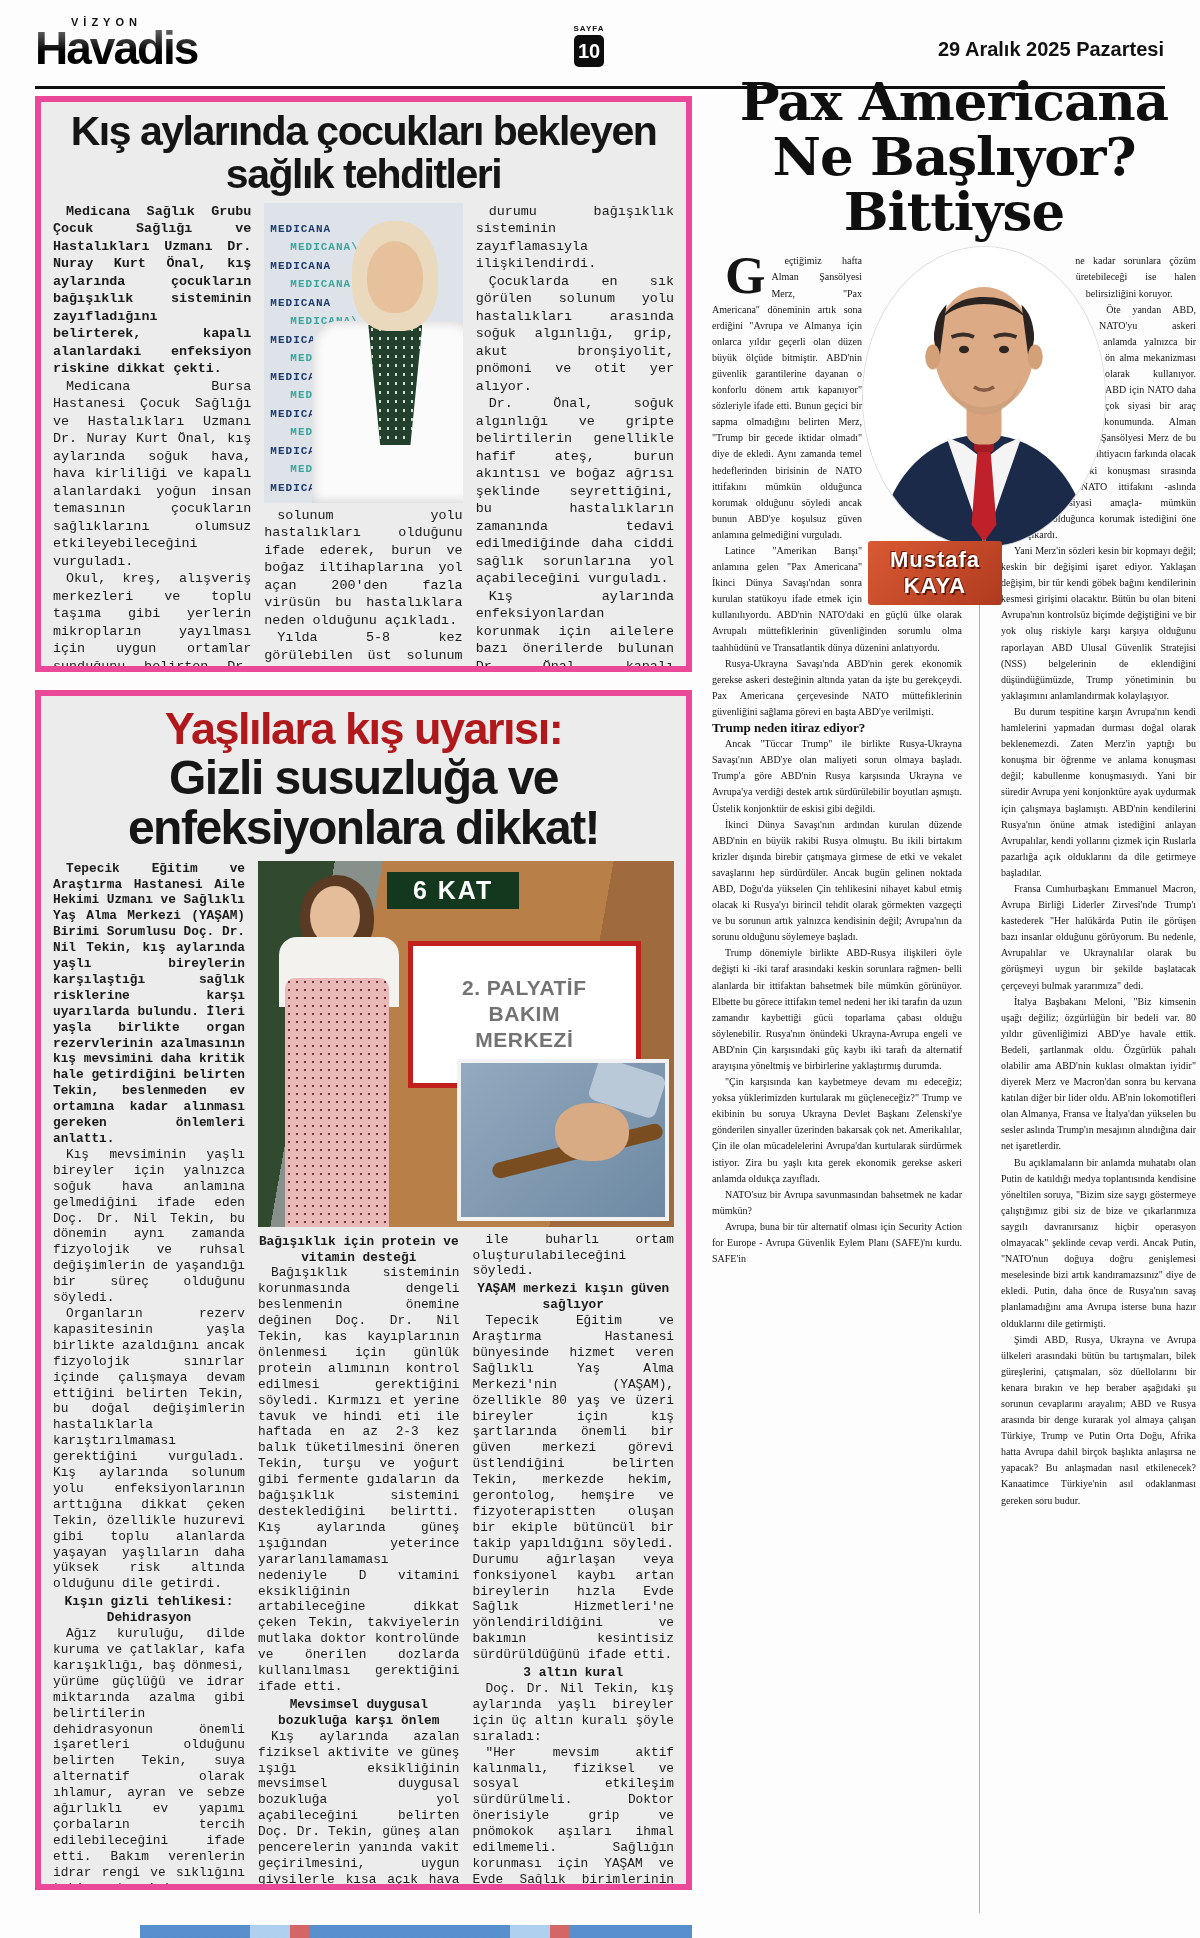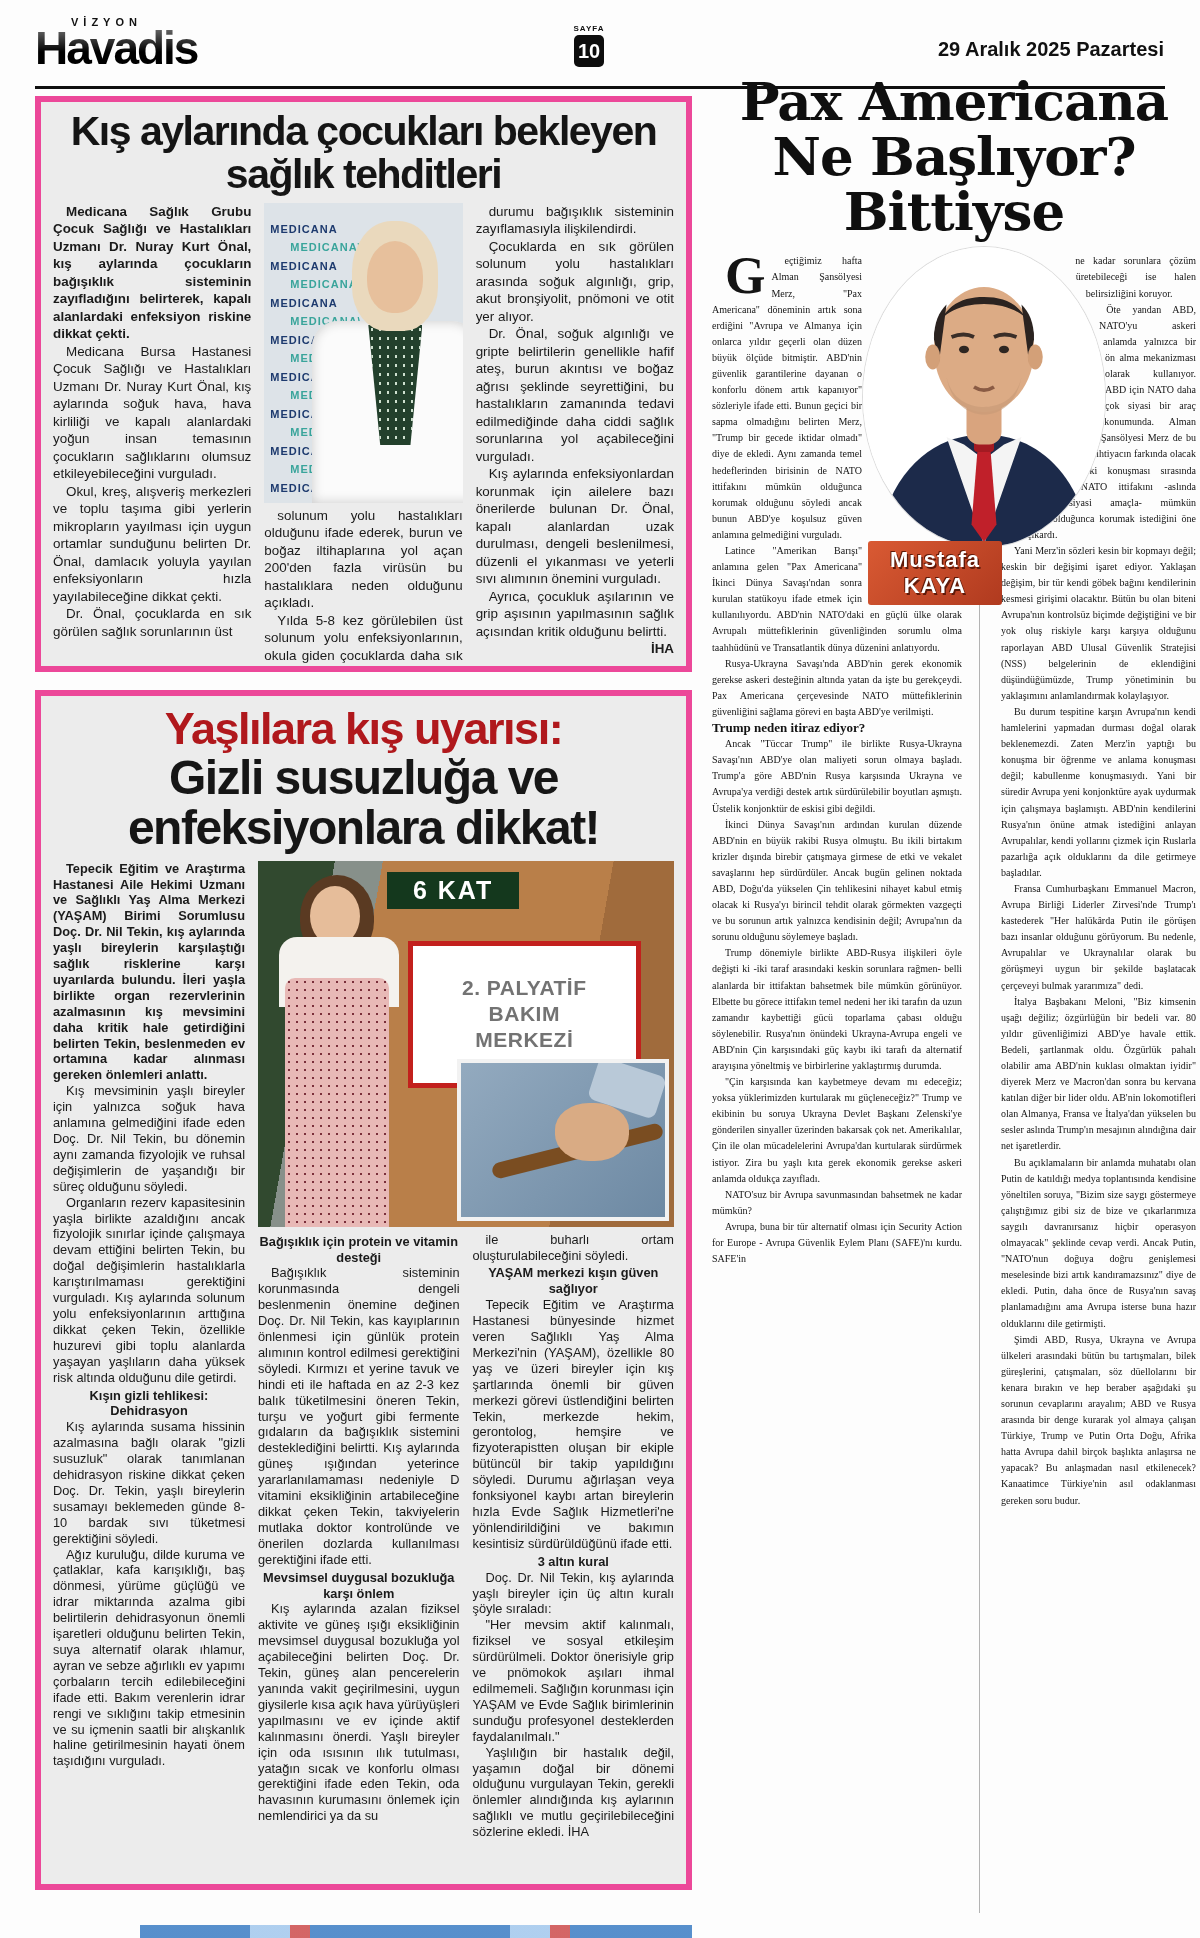--- a/index.html
+++ b/index.html
@@ -24,21 +24,21 @@
   .box{position:absolute;left:35px;width:657px;background:#ececec;border:6px solid #ec4899;
        box-sizing:border-box;padding:6px 12px;overflow:hidden;}
   .a1{top:96px;height:576px;}
   .a2{top:690px;height:1200px;}
   h1.nh{margin:2px 8px 6px;font-size:41px;line-height:1.06;font-weight:bold;text-align:center;
         letter-spacing:-1.5px;color:#151515;}
   .h2red,.h2blk{text-align:center;font-weight:bold;letter-spacing:-1.5px;line-height:1.04;}
   .h2red{font-size:45px;color:#b0181c;margin-top:4px;}
   .h2blk{font-size:48px;color:#161616;}
   .cols{display:flex;gap:13px;margin-top:4px;}
-  .col{flex:1;min-width:0;}
+  .col{flex:1;min-width:0;font-family:Liberation Mono, monospace;}
   .news p, .a2 p{margin:0;font-size:13.4px;line-height:17.5px;text-align:justify;text-indent:13px;}
   .a2 p{font-size:12.8px;line-height:15.9px;}
   p.b{font-weight:bold;}
   p.h{font-weight:bold;text-align:center;text-indent:0;margin-top:2px;}
   p.r{text-align:right;font-weight:bold;text-indent:0;}
 
   
   .photo1{position:relative;width:100%;height:300px;background:#dde3e8;overflow:hidden;margin-bottom:4px;}
   .brandbg{position:absolute;white-space:pre-line;font-size:11px;font-weight:bold;letter-spacing:1px;}
   .brandbg.n{left:6px;top:8px;line-height:37px;color:#1d3a6e;}
@@ -175,21 +175,20 @@
   <section class="box a2">
     <div class="h2red">Yaşlılara kış uyarısı:</div>
     <div class="h2blk">Gizli susuzluğa ve</div>
     <div class="h2blk">enfeksiyonlara dikkat!</div>
     <div class="a2cols">
       <div class="col c1">
           <p class="b">Tepecik Eğitim ve Araştırma Hastanesi Aile Hekimi Uzmanı ve Sağlıklı Yaş Alma Merkezi (YAŞAM) Birimi Sorumlusu Doç. Dr. Nil Tekin, kış aylarında yaşlı bireylerin karşılaştığı sağlık risklerine karşı uyarılarda bulundu. İleri yaşla birlikte organ rezervlerinin azalmasının kış mevsimini daha kritik hale getirdiğini belirten Tekin, beslenmeden ev ortamına kadar alınması gereken önlemleri anlattı.</p>
           <p>Kış mevsiminin yaşlı bireyler için yalnızca soğuk hava anlamına gelmediğini ifade eden Doç. Dr. Nil Tekin, bu dönemin aynı zamanda fizyolojik ve ruhsal değişimlerin de yaşandığı bir süreç olduğunu söyledi.</p>
           <p>Organların rezerv kapasitesinin yaşla birlikte azaldığını ancak fizyolojik sınırlar içinde çalışmaya devam ettiğini belirten Tekin, bu doğal değişimlerin hastalıklarla karıştırılmaması gerektiğini vurguladı. Kış aylarında solunum yolu enfeksiyonlarının arttığına dikkat çeken Tekin, özellikle huzurevi gibi toplu alanlarda yaşayan yaşlıların daha yüksek risk altında olduğunu dile getirdi.</p>
           <p class="h">Kışın gizli tehlikesi: Dehidrasyon</p>
-          <p>Kış aylarında susama hissinin azalmasına bağlı olarak "gizli susuzluk" olarak tanımlanan dehidrasyon riskine dikkat çeken Doç. Dr. Tekin, yaşlı bireylerin susamayı beklemeden günde 8-10 bardak sıvı tüketmesi gerektiğini söyledi.</p>
           <p>Ağız kuruluğu, dilde kuruma ve çatlaklar, kafa karışıklığı, baş dönmesi, yürüme güçlüğü ve idrar miktarında azalma gibi belirtilerin dehidrasyonun önemli işaretleri olduğunu belirten Tekin, suya alternatif olarak ıhlamur, ayran ve sebze ağırlıklı ev yapımı çorbaların tercih edilebileceğini ifade etti. Bakım verenlerin idrar rengi ve sıklığını takip etmesinin ve su içmenin saatli bir alışkanlık haline getirilmesinin hayati önem taşıdığını vurguladı.</p>
         </div>
       <div class="rightzone">
         <div class="photo2">
           <div class="w-hair"></div>
           <div class="w-face"></div>
           <div class="w-card"></div>
           <div class="w-dress"></div>
           <div class="sign6">6 KAT</div>
           <div class="signbig">

